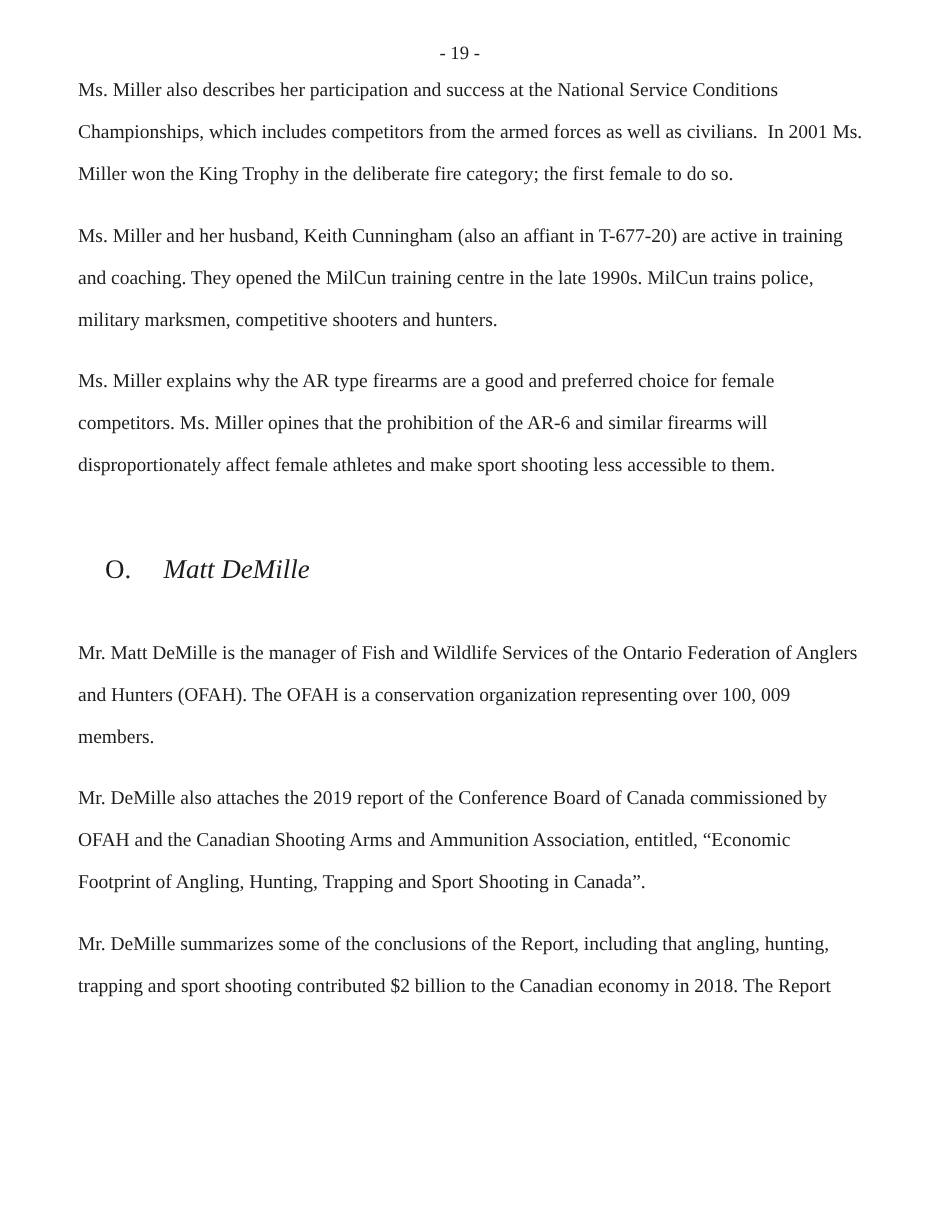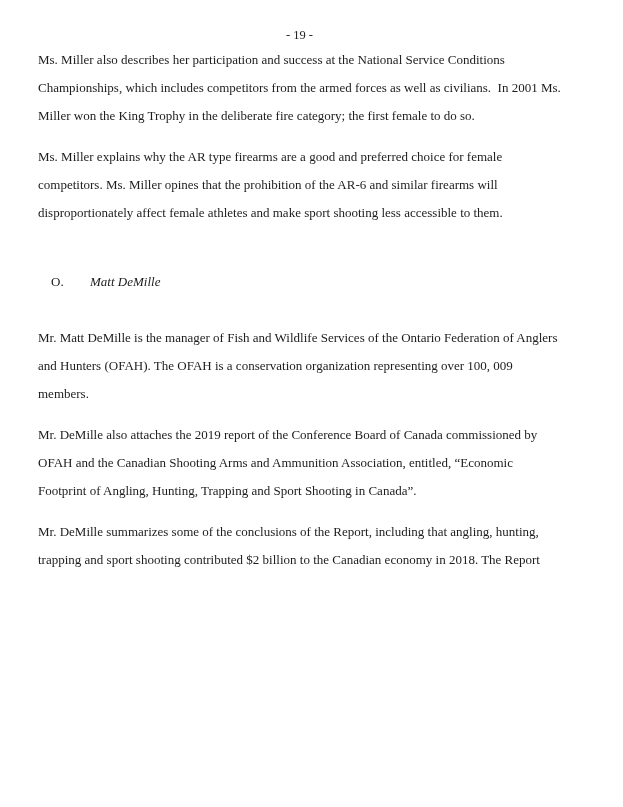--- a/index.html
+++ b/index.html
@@ -7,39 +7,39 @@
     padding: 0;
     background: #ffffff;
   }
   .page {
     position: relative;
     width: 623px;
     height: 807px;
     margin: 0;
     background: #ffffff;
     box-sizing: border-box;
-    padding: 24px 62px 0 38px;
+    padding: 24px 62px 0 52px;
     font-family: "Liberation Serif", "DejaVu Serif", serif;
     color: #1c1c1c;
     overflow: hidden;
   }
   .page-number {
     text-align: center;
     font-size: 12.5px;
     line-height: 22px;
     white-space: pre;
   }
   .para {
     white-space: pre;
     font-size: 13px;
     line-height: 28px;
     margin: 0 0 13px 0;
   }
   .section-heading {
-    font-size: 13px;
+    font-size: 18px;
     line-height: 28px;
     margin: 0;
     white-space: pre;
   }
   .section-heading .h-label {
     display: inline-block;
     width: 39px;
     font-style: normal;
   }
   .section-heading .h-title {
@@ -50,20 +50,23 @@
 <body>
 
 <div class="page">
 
   <div class="page-number">- 19 -</div>
 
   <p class="para">Ms. Miller also describes her participation and success at the National Service Conditions
 Championships, which includes competitors from the armed forces as well as civilians.  In 2001 Ms.
 Miller won the King Trophy in the deliberate fire category; the first female to do so.</p>
 
+  <p class="para">Ms. Miller and her husband, Keith Cunningham (also an affiant in T-677-20) are active in training
+and coaching. They opened the MilCun training centre in the late 1990s. MilCun trains police,
+military marksmen, competitive shooters and hunters.</p>
 
   <p class="para">Ms. Miller explains why the AR type firearms are a good and preferred choice for female
 competitors. Ms. Miller opines that the prohibition of the AR-6 and similar firearms will
 disproportionately affect female athletes and make sport shooting less accessible to them.</p>
 
   <div class="section-heading">
     <span class="h-label">O.</span><span class="h-title">Matt DeMille</span>
   </div>
 
   <p class="para">Mr. Matt DeMille is the manager of Fish and Wildlife Services of the Ontario Federation of Anglers

